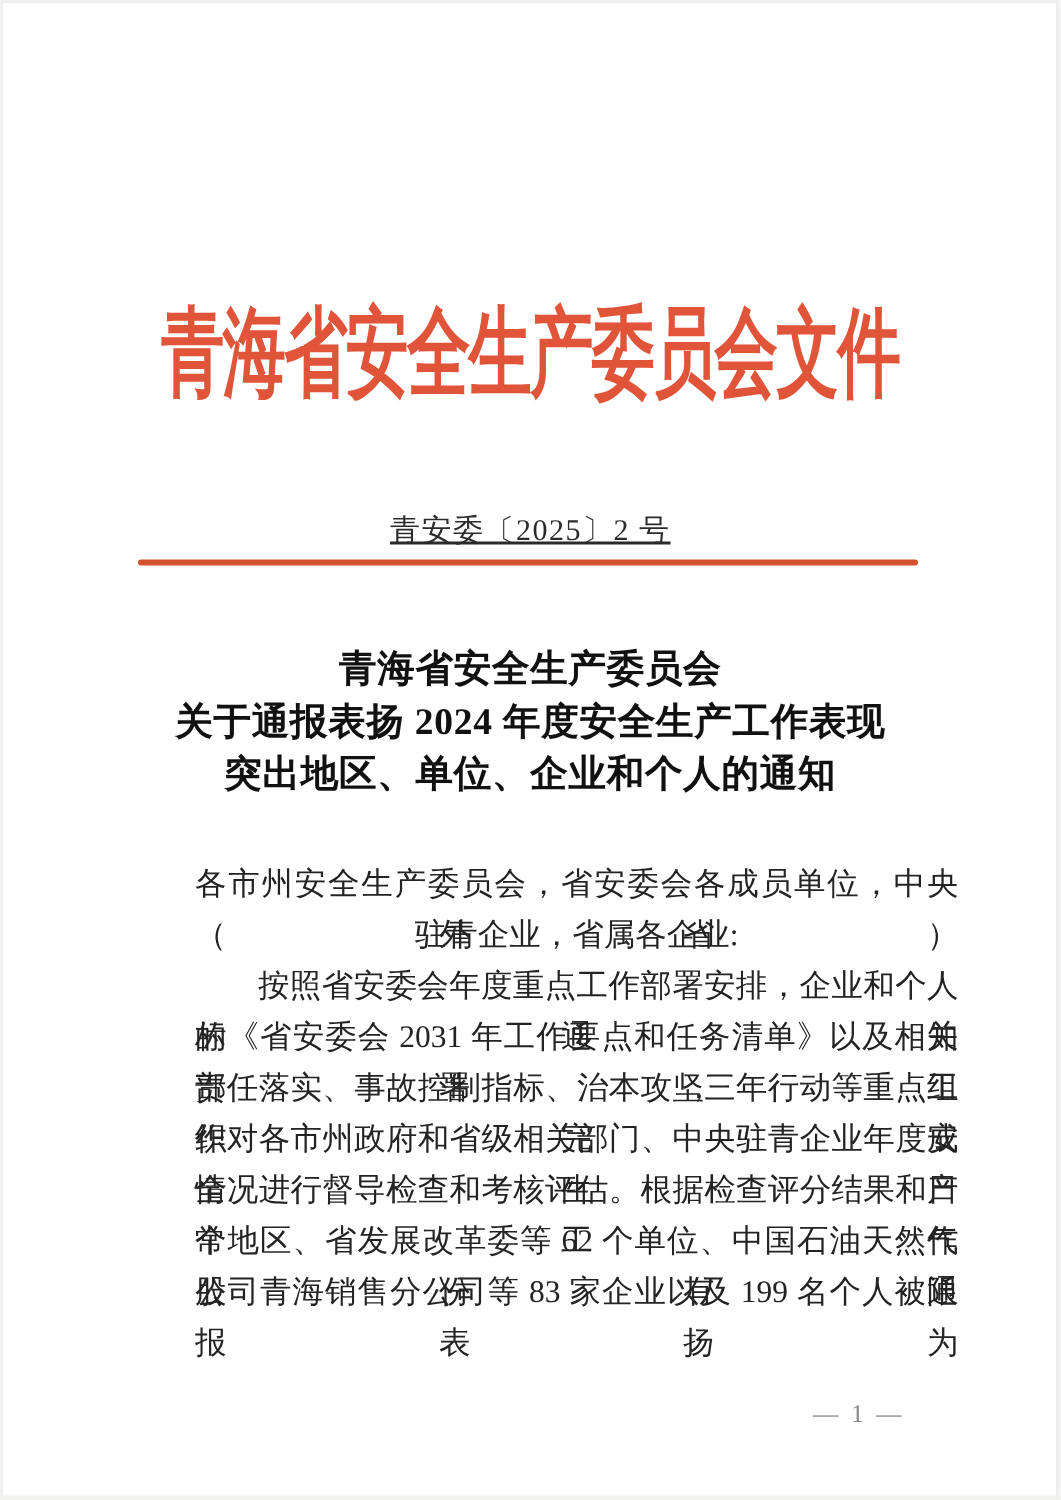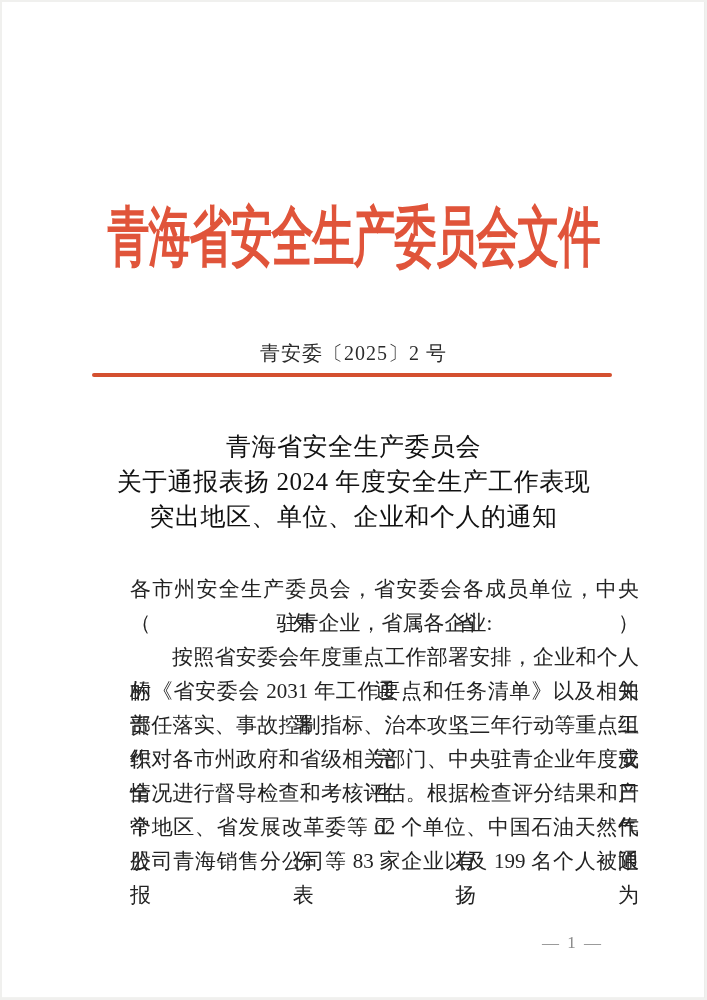--- a/index.html
+++ b/index.html
@@ -24,37 +24,38 @@
     transform-origin:top center;
     white-space:nowrap;
   }
   .doc-number{
     position:absolute;
     top:340px;left:0;right:0;
     text-align:center;
     font-size:20px;
     color:#2b2b2b;
     letter-spacing:1px;
+    text-decoration:underline;
   }
   .red-line{
     position:absolute;
     top:373px;left:92px;
     width:520px;height:4px;
     background:var(--divider_red,#d4502f);
     border-radius:2px;
   }
   .heading{
     position:absolute;
     top:429px;left:55px;right:55px;
     text-align:center;
     color:#111111;
   }
   .heading-line{
     font-size:25px;
-    font-weight:normal;
+    font-weight:bold;
     line-height:35px;
     letter-spacing:0.5px;
     white-space:nowrap;
   }
   .body-text{
     position:absolute;
     top:572px;left:104px;
     width:509px;
     color:#232323;
     margin-left:26px;

